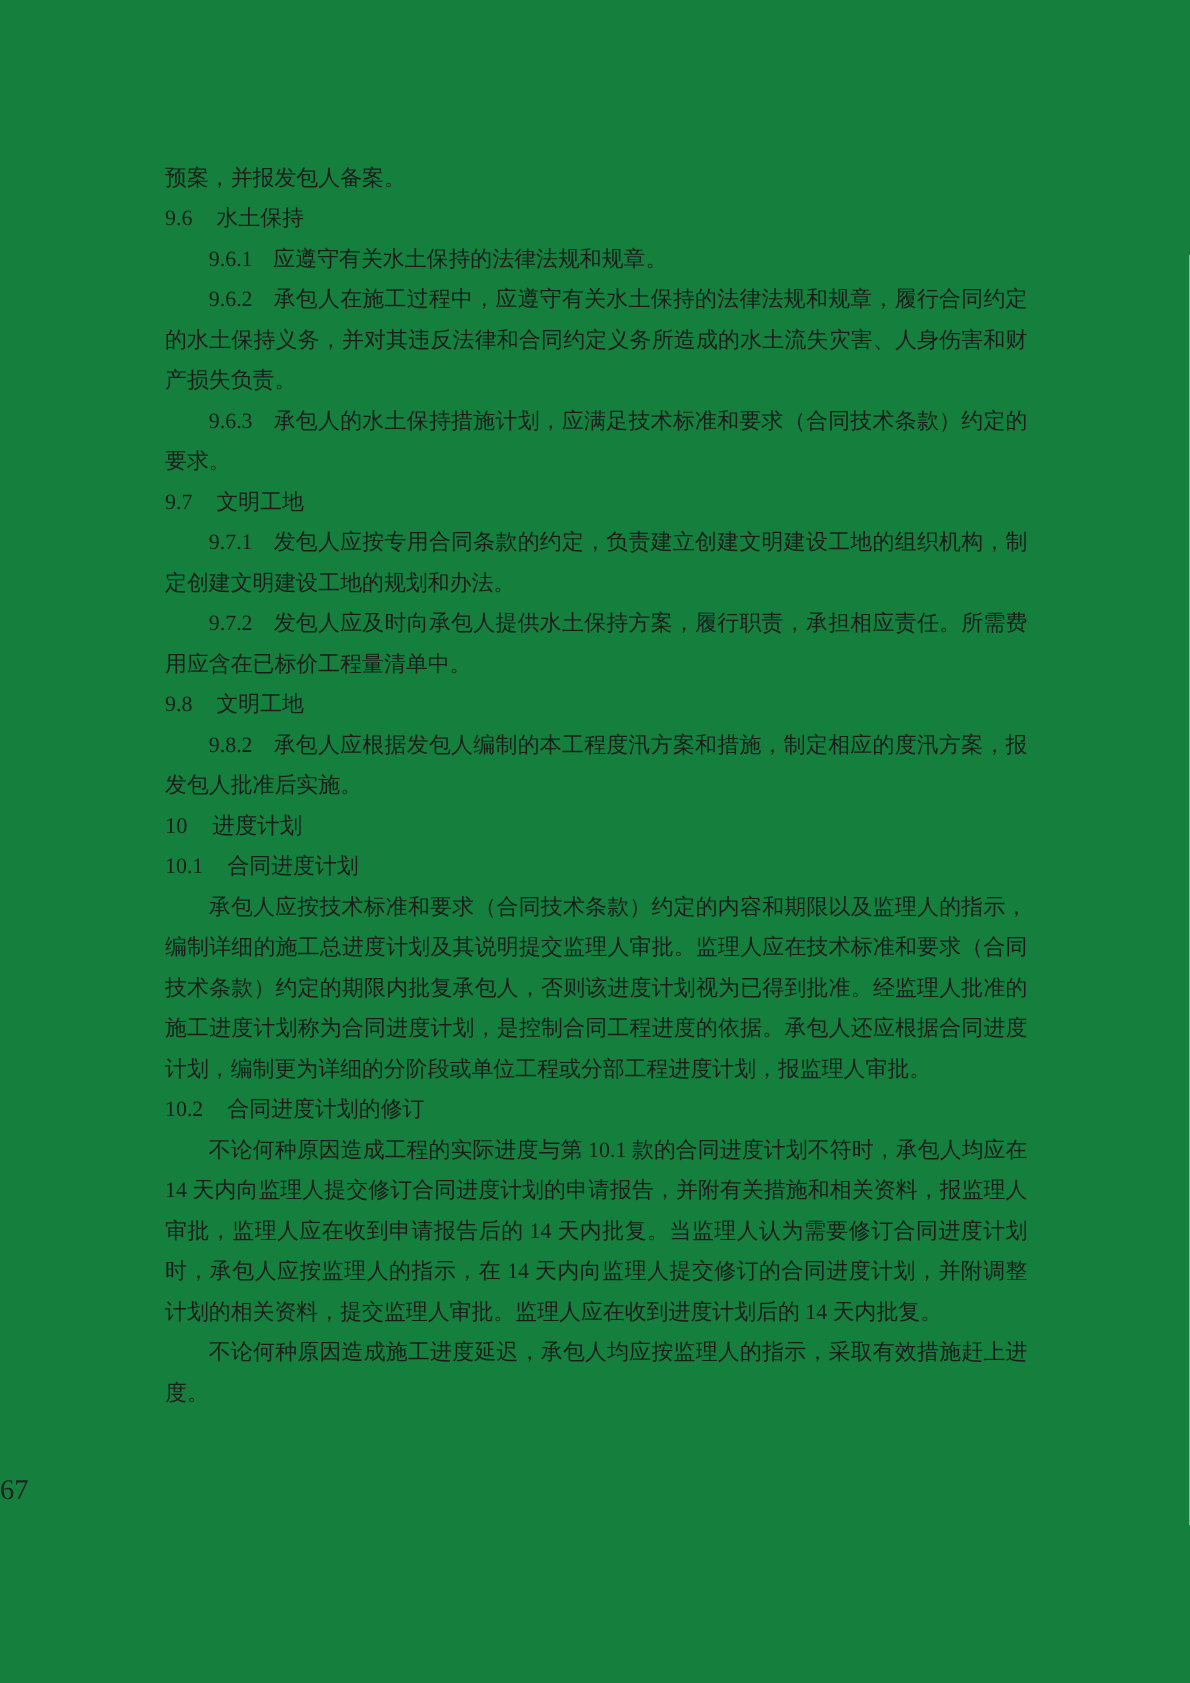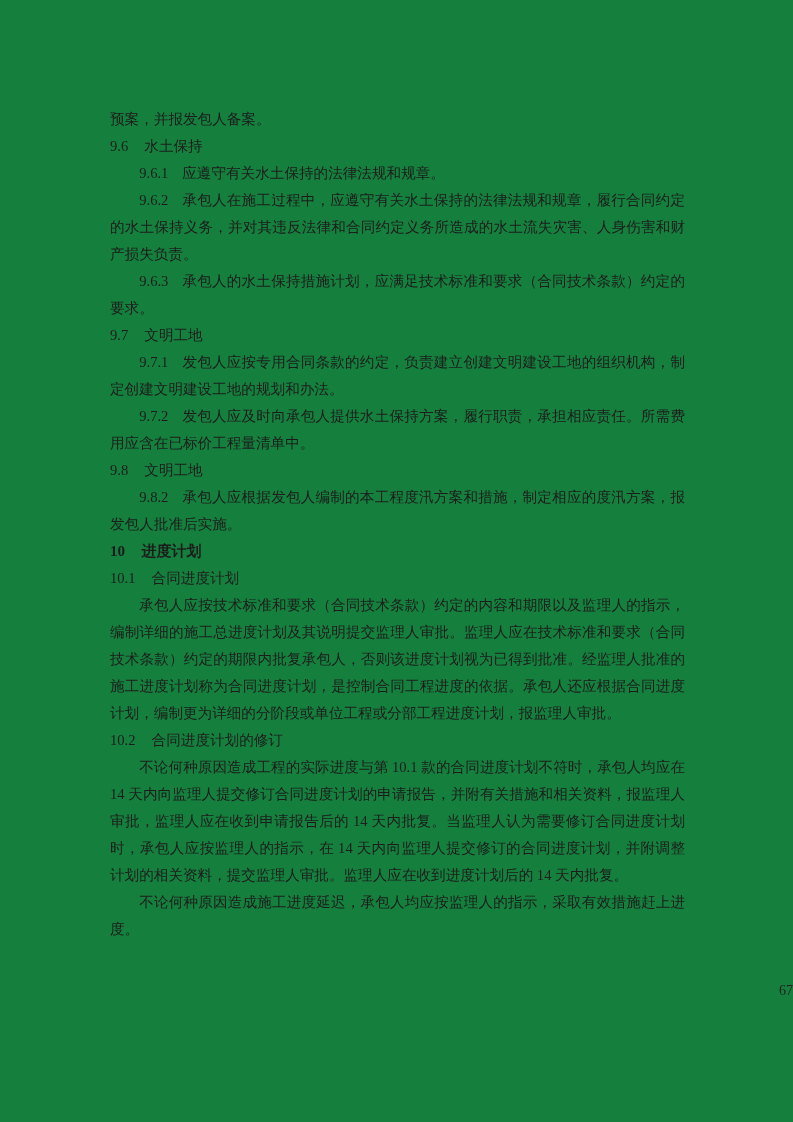--- a/index.html
+++ b/index.html
@@ -21,30 +21,30 @@
     width: 575px;
   }
   .content p {
     font-size: 14.6px;
     line-height: 27px;
     text-align: justify;
   }
   .p-cont { text-indent: 0; }
   .p-clause, .p-body { text-indent: 2em; }
   .h2 { text-align: left !important; text-indent: 0; }
-  .h1 { font-weight: bold; text-align: left !important; text-indent: 0; font-size: 15px !important; }
+  .h1 { font-weight: normal; text-align: left !important; text-indent: 0; font-size: 15px !important; }
   .num { margin-right: 0.95em; }
   .h2 .num, .h1 .num { margin-right: 1.1em; }
   .page-number {
     position: absolute;
     top: 983px;
     left: 0;
     width: 100%;
-    text-align: right;
-    font-size: 14px;
+    text-align: left;
+    font-size: 19px;
     color: #222222;
   }
 </style>
 </head>
 <body>
 
 <div class="page">
   <div class="content">
 
     <p class="p-cont">预案，并报发包人备案。</p>

